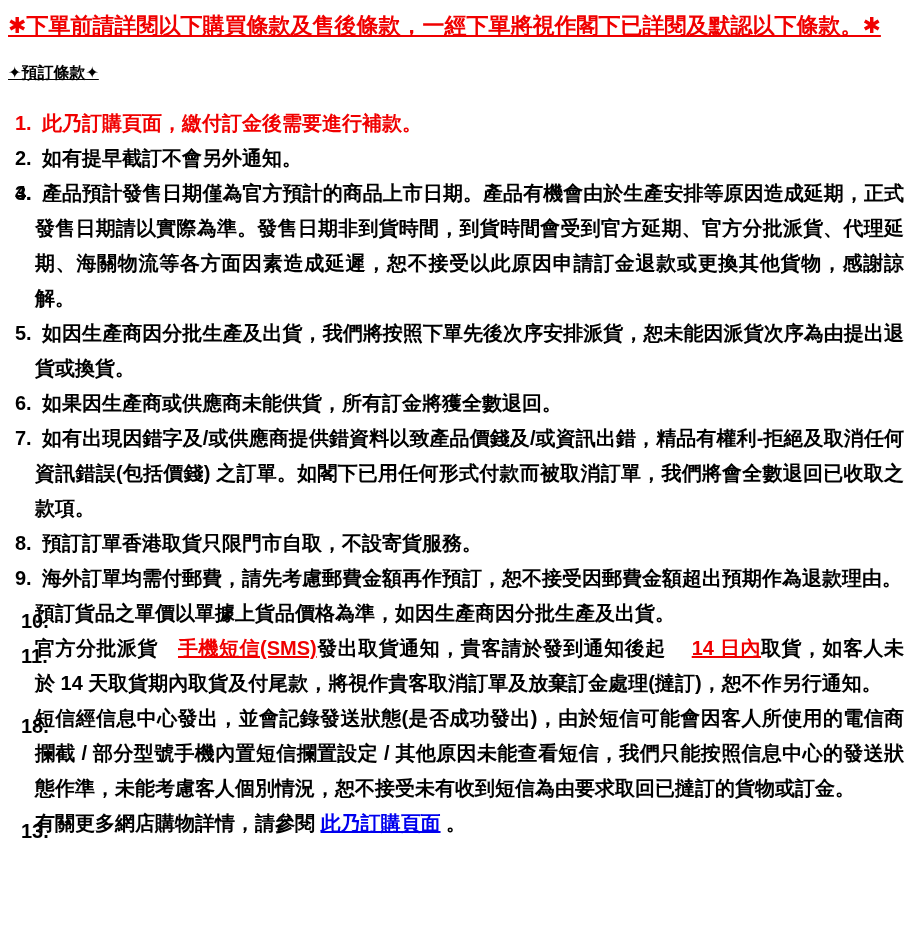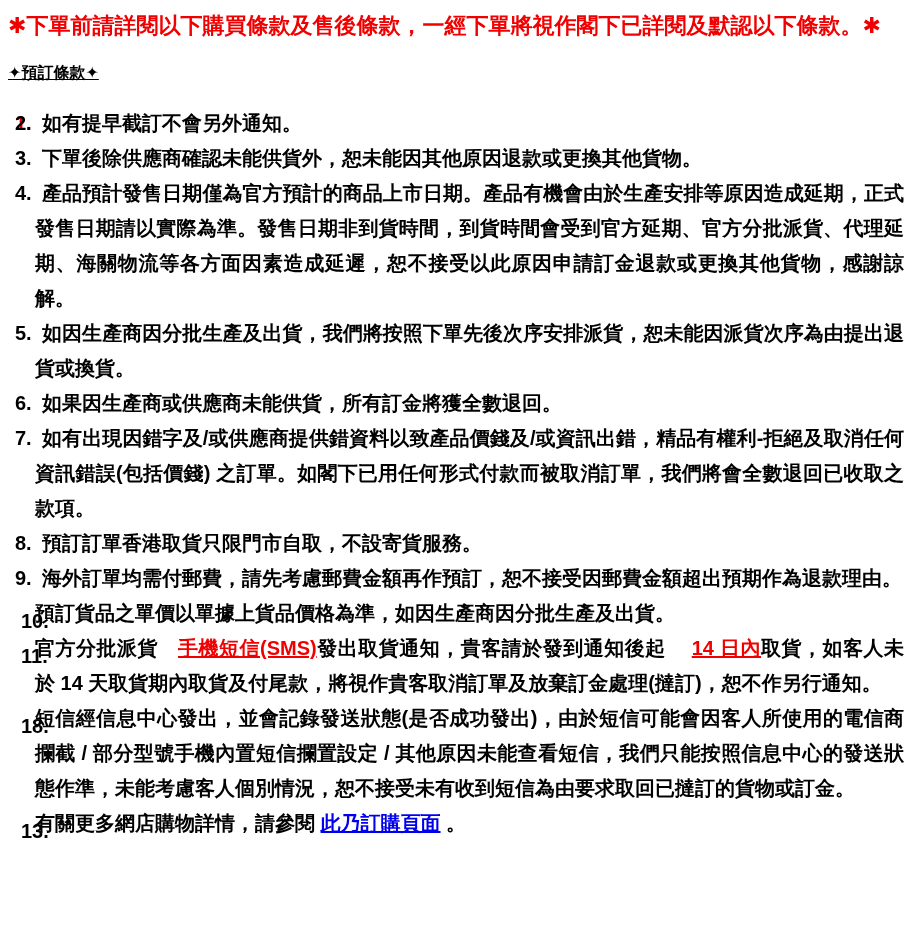--- a/index.html
+++ b/index.html
@@ -12,20 +12,21 @@
     width:913px;
     font-family:"Liberation Sans","DejaVu Sans",sans-serif;
     font-weight:700;
     color:var(--black);
   }
   .page{padding:8px 9px 10px 8px;overflow:hidden;}
   .notice{
     color:var(--red);
     font-size:22px;
     line-height:35px;
+    text-decoration:underline;
     margin:0 0 12px 0;
     white-space:nowrap;
   }
   .section-title{
     font-size:16px;
     line-height:35px;
     text-decoration:underline;
     display:inline-block;
     margin:0 0 16px 0;
   }
@@ -55,23 +56,23 @@
 <body>
 
 <div class="page">
   <div class="notice">✱下單前請詳閱以下購買條款及售後條款，一經下單將視作閣下已詳閱及默認以下條款。✱</div>
 
   <div>
     <span class="section-title">✦預訂條款✦</span>
   </div>
 
   <div class="terms">
-      <div class="term single"><span class="num red">1.</span></div>
+      <div class="term single"><span class="num red">1.</span><span class="seg red">此乃訂購頁面，繳付訂金後需要進行補款。</span></div>
       <div class="term single"><span class="num">2.</span><span class="seg normal">如有提早截訂不會另外通知。</span></div>
-      <div class="term single"><span class="num">3.</span><span class="seg normal">下單後除供應商確認未能供貨外，恕未能因其他原因退款或更換其他貨物。</span></div>
+      <div class="term single"><span class="num">3.</span></div>
       <div class="term single"><span class="num">4.</span><span class="seg normal">產品預計發售日期僅為官方預計的商品上市日期。產品有機會由於生產安排等原因造成延期，正式發售日期請以實際為準。發售日期非到貨時間，到貨時間會受到官方延期、官方分批派貨、代理延期、海關物流等各方面因素造成延遲，恕不接受以此原因申請訂金退款或更換其他貨物，感謝諒解。</span></div>
       <div class="term single"><span class="num">5.</span><span class="seg normal">如因生產商因分批生產及出貨，我們將按照下單先後次序安排派貨，恕未能因派貨次序為由提出退貨或換貨。</span></div>
       <div class="term single"><span class="num">6.</span><span class="seg normal">如果因生產商或供應商未能供貨，所有訂金將獲全數退回。</span></div>
       <div class="term single"><span class="num">7.</span><span class="seg normal">如有出現因錯字及/或供應商提供錯資料以致產品價錢及/或資訊出錯，精品有權利-拒絕及取消任何資訊錯誤(包括價錢) 之訂單。如閣下已用任何形式付款而被取消訂單，我們將會全數退回已收取之款項。</span></div>
       <div class="term single"><span class="num">8.</span><span class="seg normal">預訂訂單香港取貨只限門市自取，不設寄貨服務。</span></div>
       <div class="term single"><span class="num">9.</span><span class="seg normal">海外訂單均需付郵費，請先考慮郵費金額再作預訂，恕不接受因郵費金額超出預期作為退款理由。</span></div>
       <div class="term double"><span class="num">10.</span><span class="seg normal">預訂貨品之單價以單據上貨品價格為準，如因生產商因分批生產及出貨。</span></div>
       <div class="term double"><span class="num">11.</span><span class="seg normal">官方分批派貨</span><span class="seg red-underline">手機短信(SMS)</span><span class="seg normal">發出取貨通知，貴客請於發到通知後起 </span><span class="seg red-underline">14 日內</span><span class="seg normal">取貨，如客人未於 14 天取貨期內取貨及付尾款，將視作貴客取消訂單及放棄訂金處理(撻訂)，恕不作另行通知。</span></div>
       <div class="term double"><span class="num">18.</span><span class="seg normal">短信經信息中心發出，並會記錄發送狀態(是否成功發出)，由於短信可能會因客人所使用的電信商攔截 / 部分型號手機內置短信攔置設定 / 其他原因未能查看短信，我們只能按照信息中心的發送狀態作準，未能考慮客人個別情況，恕不接受未有收到短信為由要求取回已撻訂的貨物或訂金。</span></div>
       <div class="term double"><span class="num">13.</span><span class="seg normal">有關更多網店購物詳情，請參閱 </span><a href="#" class="seg link">此乃訂購頁面</a><span class="seg normal"> 。</span></div>

